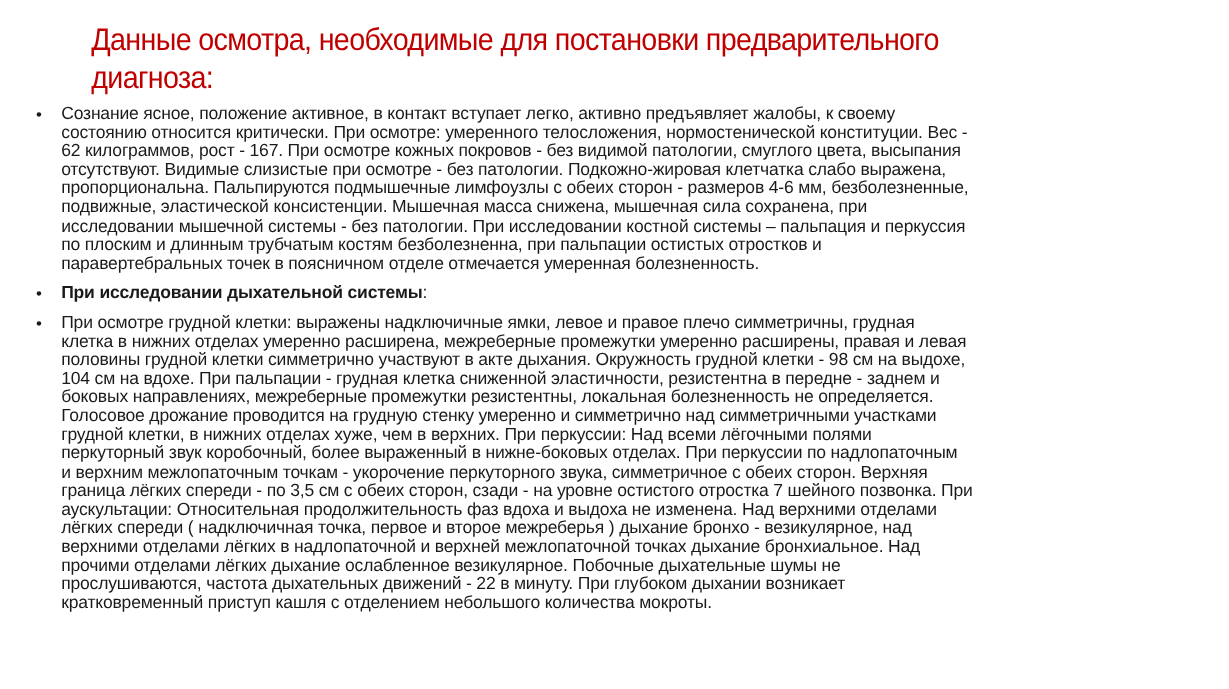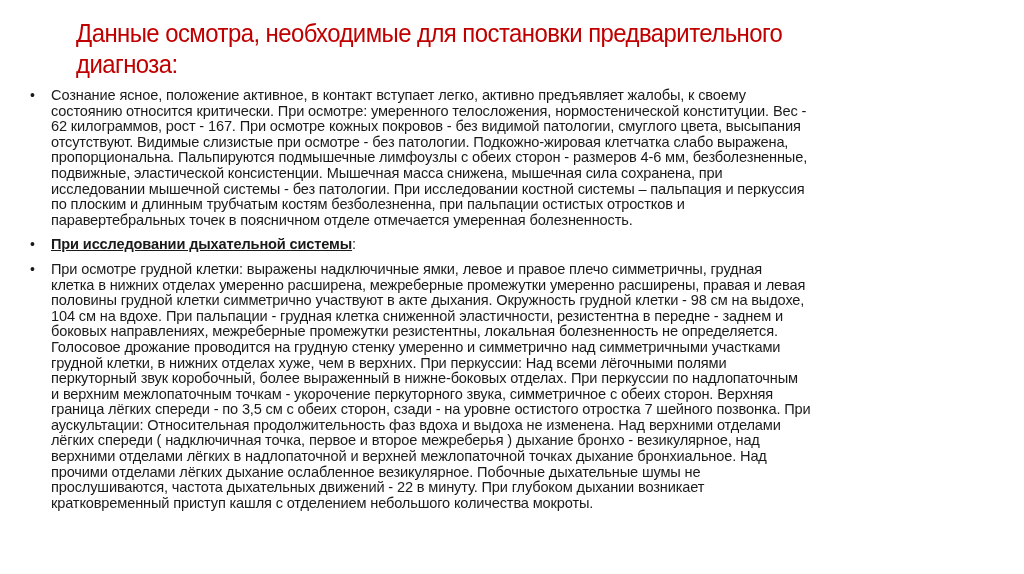--- a/index.html
+++ b/index.html
@@ -58,21 +58,20 @@
       left: 2px;
       top: 0;
       font-size: 14px;
     }
     .bullet-item .txt {
       display: block;
       white-space: pre-line;
     }
     .bold-head {
       font-weight: bold;
-      text-decoration: underline;
     }
   </style>
 </head>
 <body>
 
 <div class="slide">
   <h1 class="title" style="white-space: pre-line;">Данные осмотра, необходимые для постановки предварительного
 диагноза:</h1>
 
   <ul class="content">

